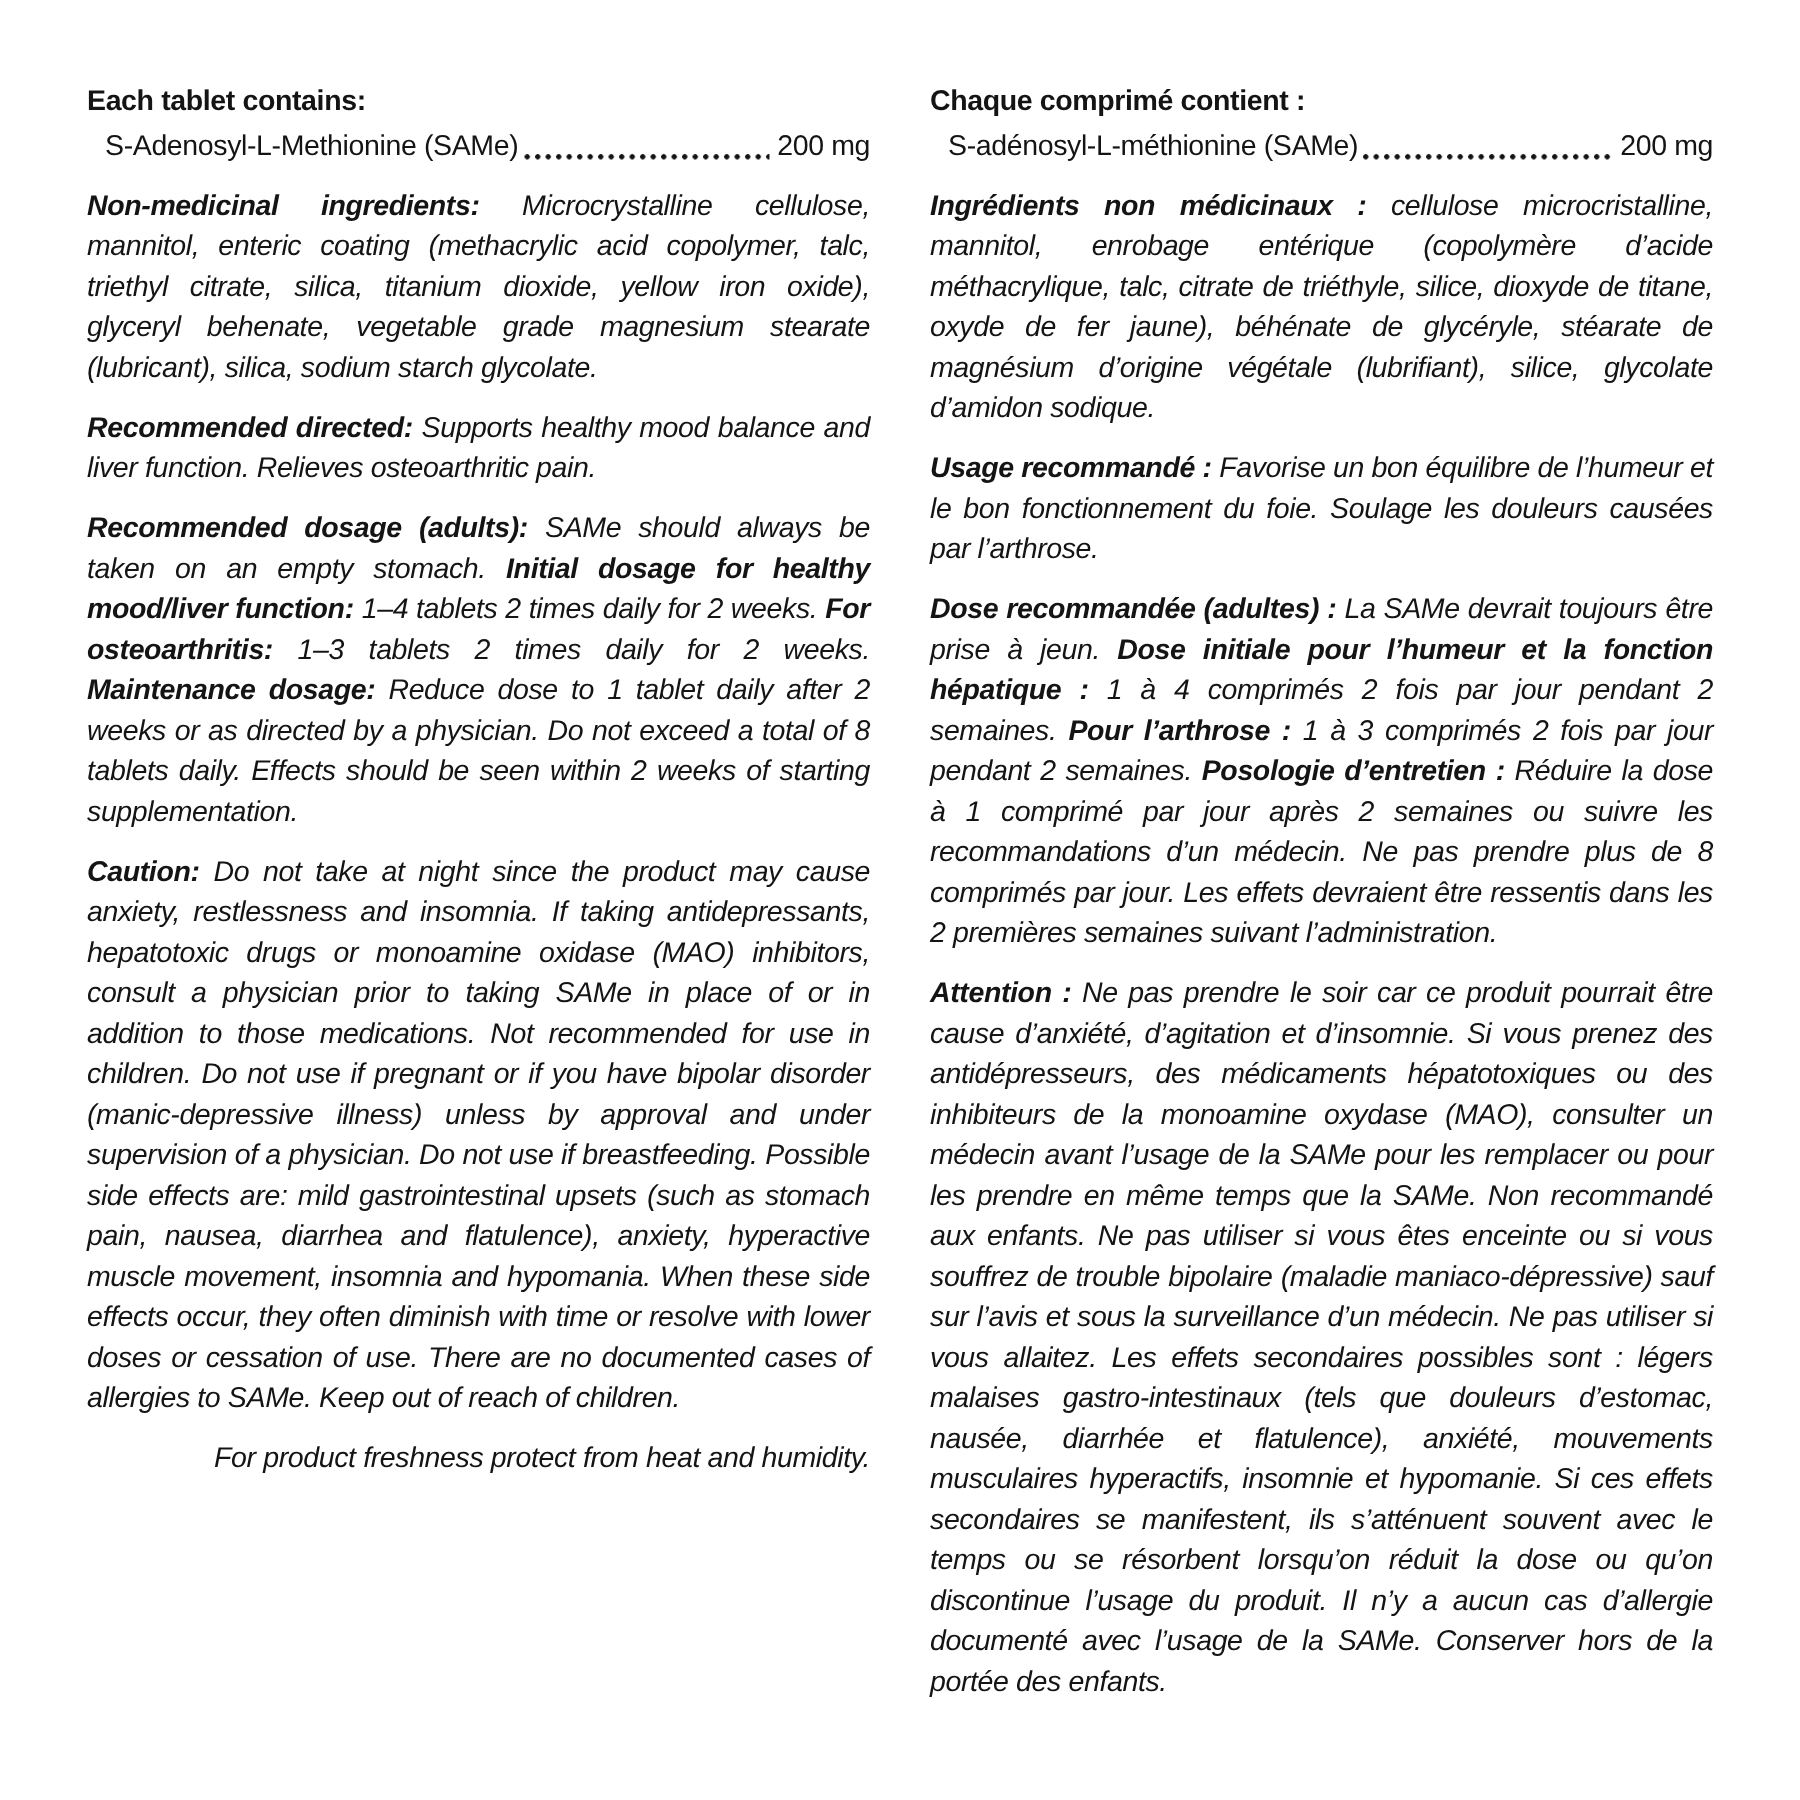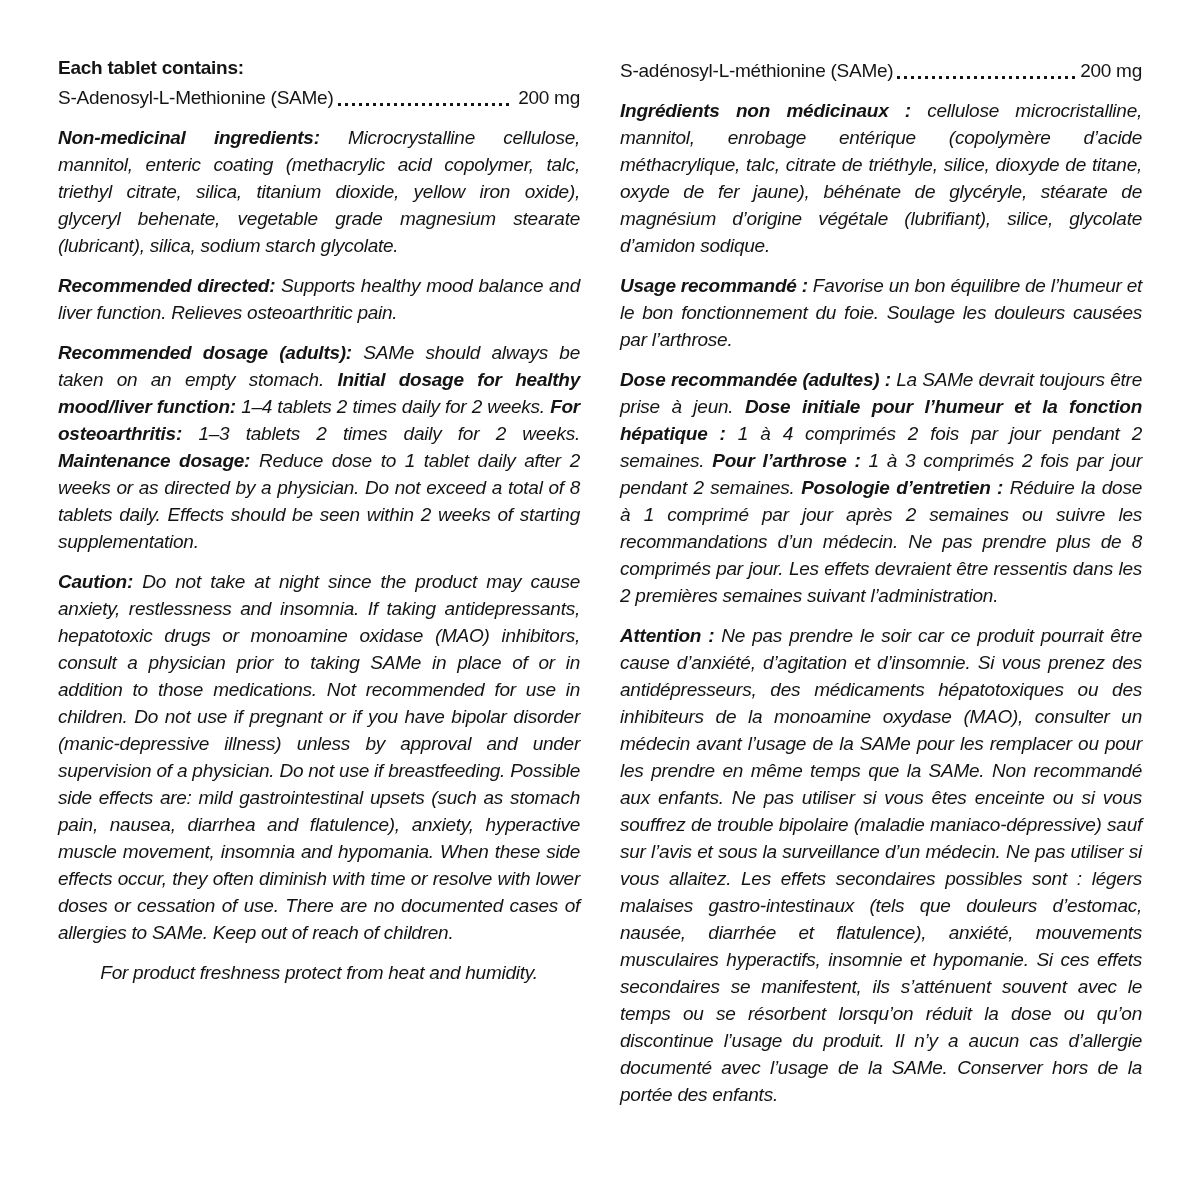--- a/index.html
+++ b/index.html
@@ -30,21 +30,21 @@
     width: 522px;
   }
   .heading {
     margin: 0;
     font-size: 19px;
     font-weight: bold;
   }
   .ing-row {
     display: flex;
     align-items: flex-start;
-    margin: 3px 0 0 0;
+    margin: 3px 0 0 12px;
     white-space: nowrap;
   }
   .ing-name, .ing-amount { flex: 0 0 auto; }
   .dots {
     flex: 1 1 auto;
     min-width: 30px;
     height: 5px;
     align-self: flex-end;
     margin: 0 5px 4px 3px;
     background-image: radial-gradient(circle at 2.5px 2.5px, currentColor 1.55px, transparent 1.95px);
@@ -52,21 +52,21 @@
     background-repeat: repeat-x;
   }
   .para {
     margin: 13px 0 0 0;
     text-align: justify;
     font-style: italic;
   }
   .run.bold { font-weight: bold; }
   .note {
     margin: 13px 0 0 0;
-    text-align: center;
+    text-align: right;
     font-style: italic;
   }
 </style>
 </head>
 <body>
 
 <div class="page">
 
   <section class="col" lang="en">
     <h2 class="heading">Each tablet contains:</h2>
@@ -76,20 +76,21 @@
       <span class="ing-amount">200 mg</span>
     </div>
     <p class="para"><span class="run bold">Non-medicinal ingredients: </span><span class="run">Microcrystalline cellulose, mannitol, enteric coating (methacrylic acid copolymer, talc, triethyl citrate, silica, titanium dioxide, yellow iron oxide), glyceryl behenate, vegetable grade magnesium stearate (lubricant), silica, sodium starch glycolate.</span></p>
     <p class="para"><span class="run bold">Recommended directed: </span><span class="run">Supports healthy mood balance and liver function. Relieves osteoarthritic pain.</span></p>
     <p class="para"><span class="run bold">Recommended dosage (adults): </span><span class="run">SAMe should always be taken on an empty stomach. </span><span class="run bold">Initial dosage for healthy mood/liver function: </span><span class="run">1–4 tablets 2 times daily for 2 weeks. </span><span class="run bold">For osteoarthritis: </span><span class="run">1–3 tablets 2 times daily for 2 weeks. </span><span class="run bold">Maintenance dosage: </span><span class="run">Reduce dose to 1 tablet daily after 2 weeks or as directed by a physician. Do not exceed a total of 8 tablets daily. Effects should be seen within 2 weeks of starting supplementation.</span></p>
     <p class="para"><span class="run bold">Caution: </span><span class="run">Do not take at night since the product may cause anxiety, restlessness and insomnia. If taking antidepressants, hepatotoxic drugs or monoamine oxidase (MAO) inhibitors, consult a physician prior to taking SAMe in place of or in addition to those medications. Not recommended for use in children. Do not use if pregnant or if you have bipolar disorder (manic-depressive illness) unless by approval and under supervision of a physician. Do not use if breastfeeding. Possible side effects are: mild gastrointestinal upsets (such as stomach pain, nausea, diarrhea and flatulence), anxiety, hyperactive muscle movement, insomnia and hypomania. When these side effects occur, they often diminish with time or resolve with lower doses or cessation of use. There are no documented cases of allergies to SAMe. Keep out of reach of children.</span></p>
     <p class="note">For product freshness protect from heat and humidity.</p>
   </section>
 
   <section class="col" lang="fr">
+    <h2 class="heading">Chaque comprimé contient :</h2>
     <div class="ing-row">
       <span class="ing-name">S-adénosyl-L-méthionine (SAMe)</span>
       <span class="dots"></span>
       <span class="ing-amount">200 mg</span>
     </div>
     <p class="para"><span class="run bold">Ingrédients non médicinaux : </span><span class="run">cellulose microcristalline, mannitol, enrobage entérique (copolymère d’acide méthacrylique, talc, citrate de triéthyle, silice, dioxyde de titane, oxyde de fer jaune), béhénate de glycéryle, stéarate de magnésium d’origine végétale (lubrifiant), silice, glycolate d’amidon sodique.</span></p>
     <p class="para"><span class="run bold">Usage recommandé : </span><span class="run">Favorise un bon équilibre de l’humeur et le bon fonctionnement du foie. Soulage les douleurs causées par l’arthrose.</span></p>
     <p class="para"><span class="run bold">Dose recommandée (adultes) : </span><span class="run">La SAMe devrait toujours être prise à jeun. </span><span class="run bold">Dose initiale pour l’humeur et la fonction hépatique : </span><span class="run">1 à 4 comprimés 2 fois par jour pendant 2 semaines. </span><span class="run bold">Pour l’arthrose : </span><span class="run">1 à 3 comprimés 2 fois par jour pendant 2 semaines. </span><span class="run bold">Posologie d’entretien : </span><span class="run">Réduire la dose à 1 comprimé par jour après 2 semaines ou suivre les recommandations d’un médecin. Ne pas prendre plus de 8 comprimés par jour. Les effets devraient être ressentis dans les 2 premières semaines suivant l’administration.</span></p>
     <p class="para"><span class="run bold">Attention : </span><span class="run">Ne pas prendre le soir car ce produit pourrait être cause d’anxiété, d’agitation et d’insomnie. Si vous prenez des antidépresseurs, des médicaments hépatotoxiques ou des inhibiteurs de la monoamine oxydase (MAO), consulter un médecin avant l’usage de la SAMe pour les remplacer ou pour les prendre en même temps que la SAMe. Non recommandé aux enfants. Ne pas utiliser si vous êtes enceinte ou si vous souffrez de trouble bipolaire (maladie maniaco-dépressive) sauf sur l’avis et sous la surveillance d’un médecin. Ne pas utiliser si vous allaitez. Les effets secondaires possibles sont : légers malaises gastro-intestinaux (tels que douleurs d’estomac, nausée, diarrhée et flatulence), anxiété, mouvements musculaires hyperactifs, insomnie et hypomanie. Si ces effets secondaires se manifestent, ils s’atténuent souvent avec le temps ou se résorbent lorsqu’on réduit la dose ou qu’on discontinue l’usage du produit. Il n’y a aucun cas d’allergie documenté avec l’usage de la SAMe. Conserver hors de la portée des enfants.</span></p>
   </section>

